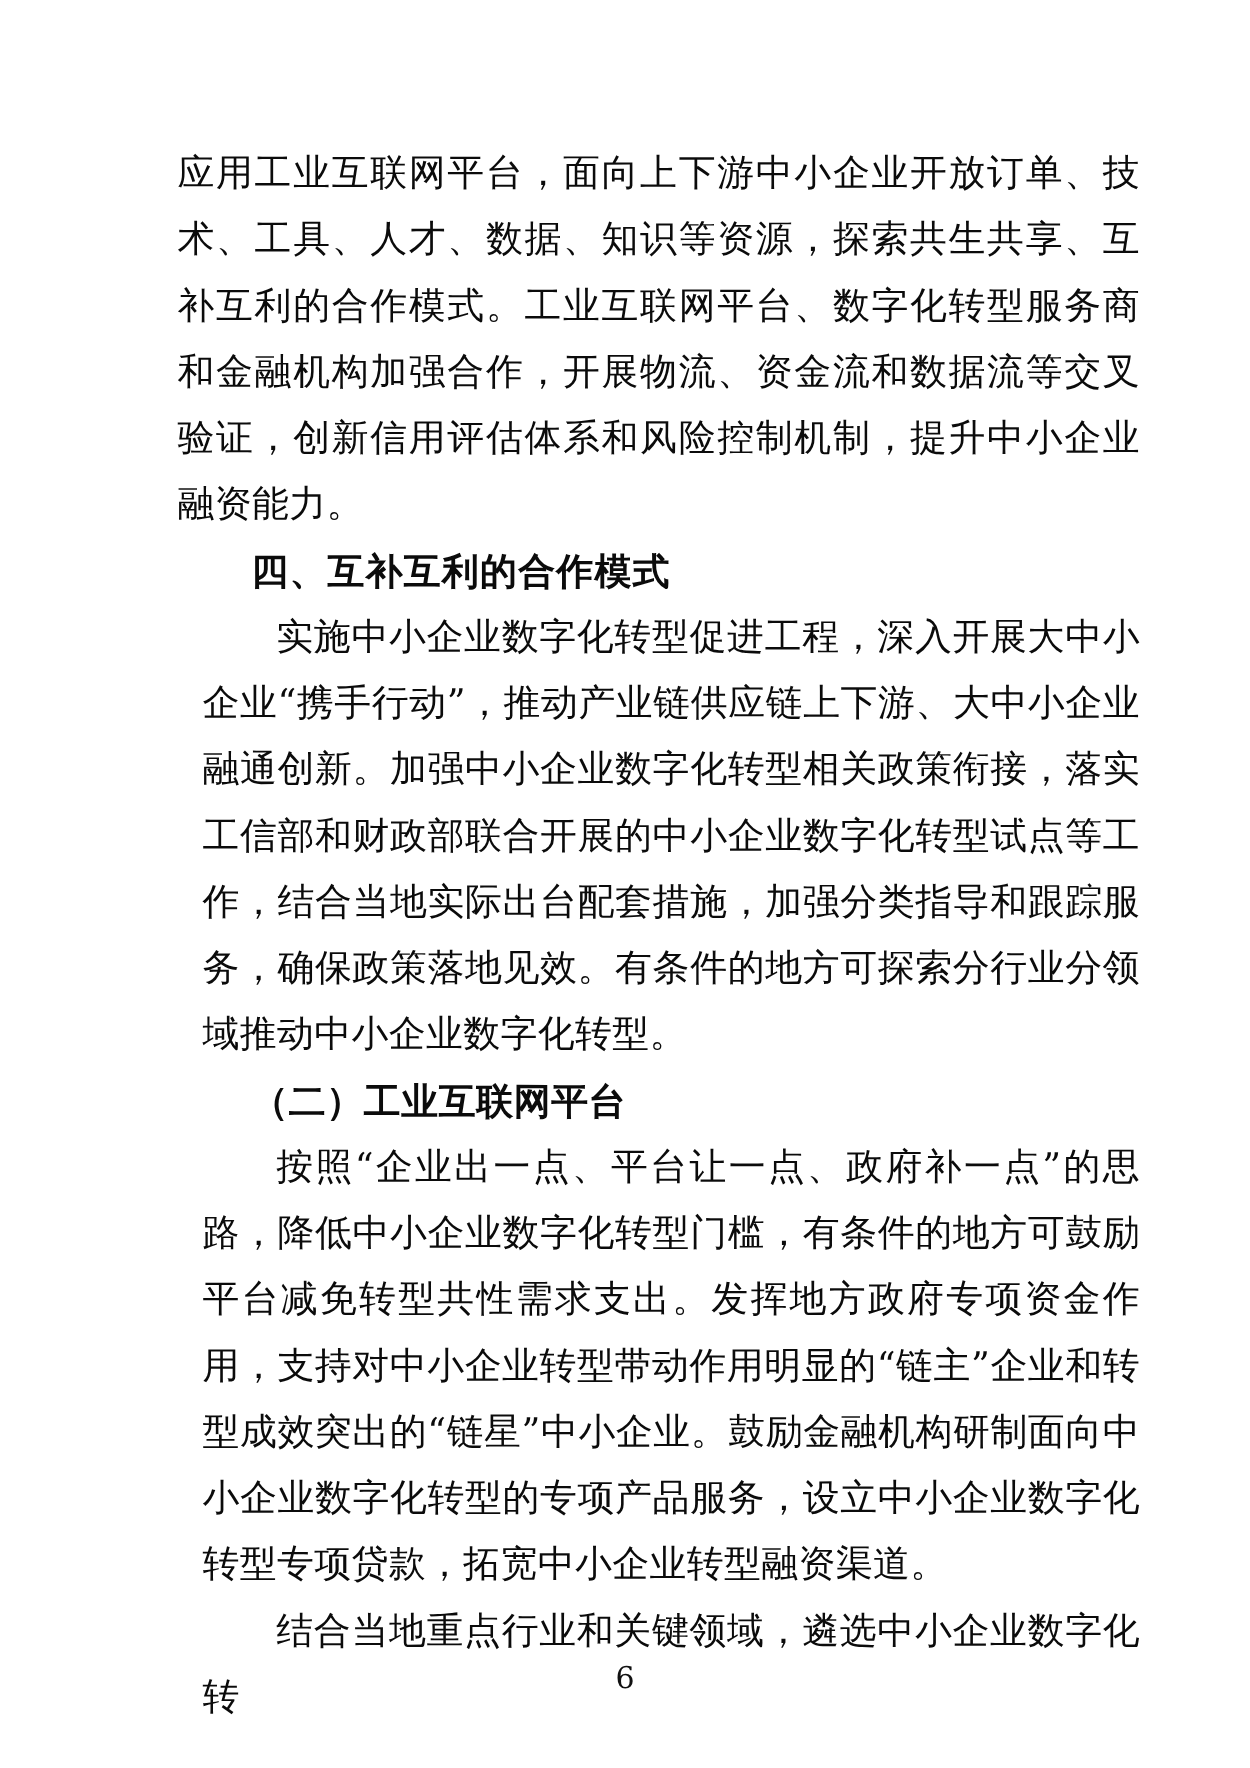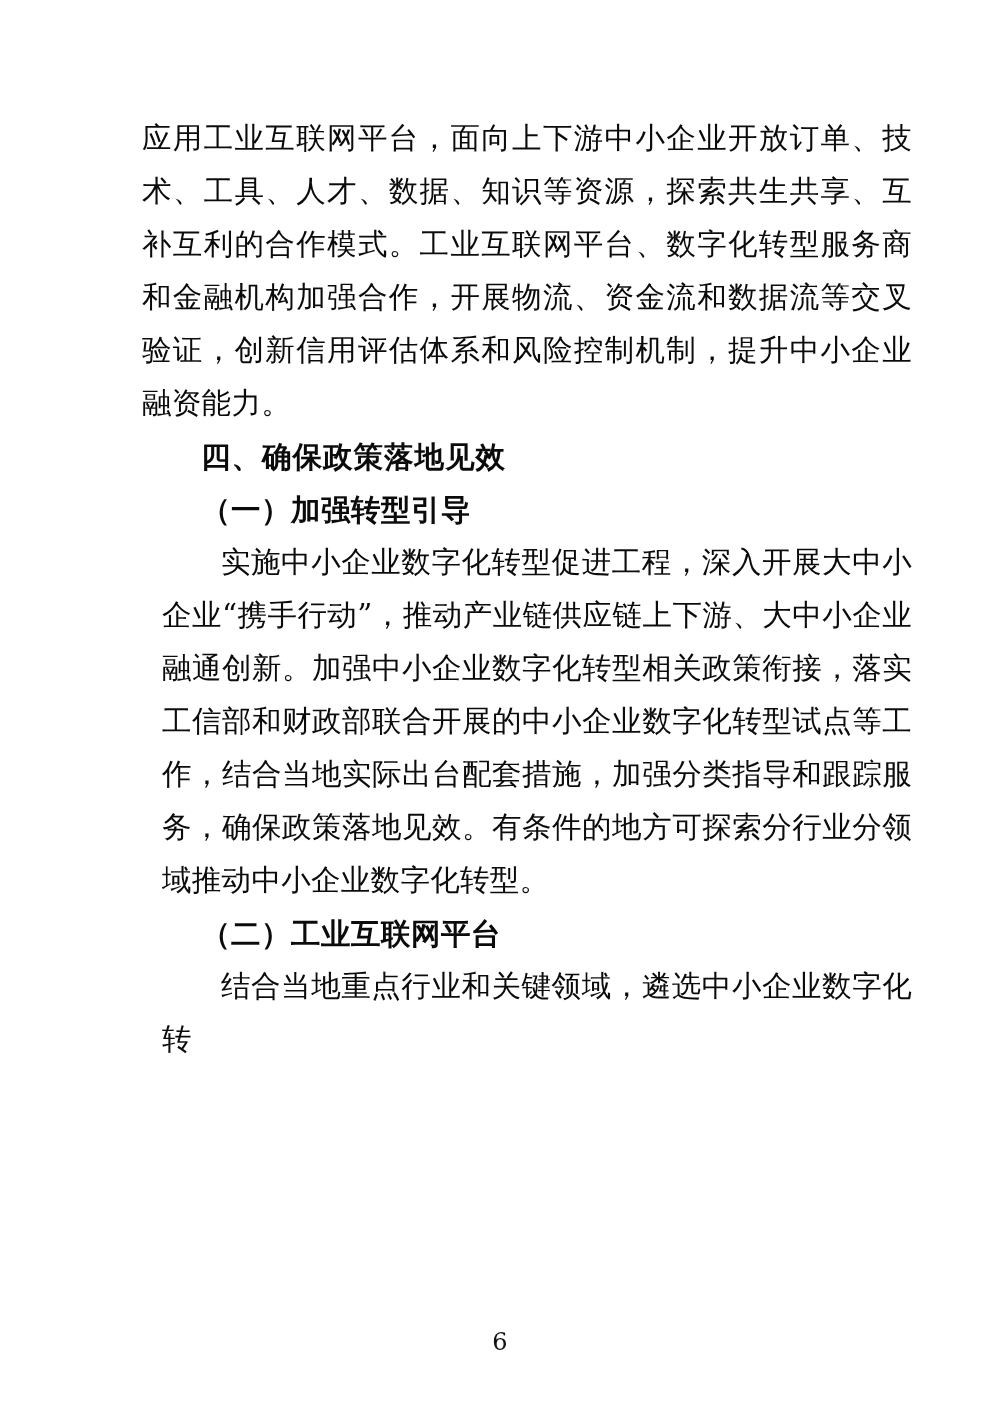--- a/index.html
+++ b/index.html
@@ -64,28 +64,28 @@
   }
 </style>
 </head>
 <body>
 
 <div class="page">
   <div class="doc-body">
 
     <p class="para-flow">应用工业互联网平台，面向上下游中小企业开放订单、技术、工具、人才、数据、知识等资源，探索共生共享、互补互利的合作模式。工业互联网平台、数字化转型服务商和金融机构加强合作，开展物流、资金流和数据流等交叉验证，创新信用评估体系和风险控制机制，提升中小企业融资能力。</p>
 
-    <p class="heading-1">四、确保政策落地见效</p>
+    <p class="heading-1">四、互补互利的合作模式</p>
 
-    <p class="heading-2">（一）加强转型引导</p>
 
     <p class="para">实施中小企业数字化转型促进工程，深入开展大中小企业“携手行动”，推动产业链供应链上下游、大中小企业融通创新。加强中小企业数字化转型相关政策衔接，落实工信部和财政部联合开展的中小企业数字化转型试点等工作，结合当地实际出台配套措施，加强分类指导和跟踪服务，确保政策落地见效。有条件的地方可探索分行业分领域推动中小企业数字化转型。</p>
 
     <p class="heading-2">（二）工业互联网平台</p>
 
+    <p class="para">按照“企业出一点、平台让一点、政府补一点”的思路，降低中小企业数字化转型门槛，有条件的地方可鼓励平台减免转型共性需求支出。发挥地方政府专项资金作用，支持对中小企业转型带动作用明显的“链主”企业和转型成效突出的“链星”中小企业。鼓励金融机构研制面向中小企业数字化转型的专项产品服务，设立中小企业数字化转型专项贷款，拓宽中小企业转型融资渠道。</p>
 
 
     <p class="para">结合当地重点行业和关键领域，遴选中小企业数字化转</p>
 
   </div>
 </div>
 
 <div class="page-number">6</div>
 
 </body></html>

